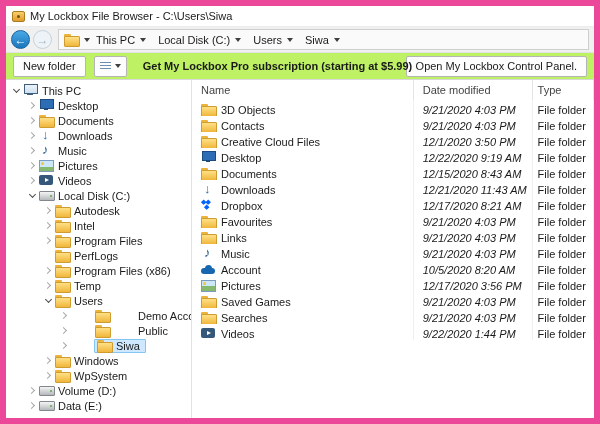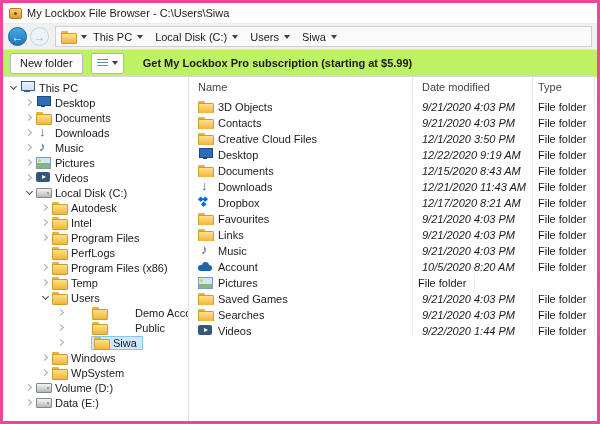--- a/index.html
+++ b/index.html
@@ -1,18 +1,18 @@
 <!DOCTYPE html>
 <html><head>
 <meta charset="utf-8">
 <style>
   html,body { margin:0; padding:0; background:#d6d6d6; }
   * { box-sizing:border-box; }
   .window {
-    width:600px; height:424px; background:#fff; border:3px solid #ec4899;
+    width:600px; height:424px; background:#fff; border:6px solid #ec4899;
     font-family:"Liberation Sans", sans-serif; font-size:11px; color:#1a1a1a;
     display:flex; flex-direction:column; overflow:hidden; position:relative;
   }
   
   .titlebar { height:21px; flex:none; background:#ffffff; display:flex; align-items:center; padding:0 6px; border-bottom:1px solid #ececec; }
   .app-icon { width:13px; height:11px; background:linear-gradient(#f8d06a,#e29a2e); border:1px solid #a97c1f; border-radius:2px; margin-right:5px; position:relative; flex:none; }
   .app-icon::after { content:""; position:absolute; left:4px; top:3px; width:3px; height:3px; background:#6e5311; border-radius:50%; }
   
   .navbar { height:26px; flex:none; background:#f0f0f0; display:flex; align-items:center; padding:0 5px; border-bottom:1px solid #e2e2e2; }
   .navbtn { width:19px; height:19px; border-radius:50%; display:flex; align-items:center; justify-content:center; font-size:12px; line-height:1; flex:none; }
@@ -111,20 +111,21 @@
     </div>
   </div>
 
   <div class="toolbar">
     <button class="btn">New folder</button>
     <button class="btn viewbtn">
       <span class="list-glyph"></span>
       <span class="dar"></span>
     </button>
     <div class="promo">Get My Lockbox Pro subscription (starting at $5.99)</div>
+    <button class="btn cpbtn">Open My Lockbox Control Panel.</button>
   </div>
 
   <div class="main">
 
     <div class="tree">
 
       <div class="trow lvl0">
         <span class="chev open"></span>
         <span class="ic ic-computer"></span>
         <span>This PC</span>
@@ -333,20 +334,21 @@
             <span>Account</span>
           </div>
           <div class="cell c-date">10/5/2020 8:20 AM</div>
           <div class="cell c-type">File folder</div>
         </div>
         <div class="frow">
           <div class="cell c-name">
             <span class="ic ic-pic"></span>
             <span>Pictures</span>
           </div>
+          <div class="cell c-date">12/17/2020 3:56 PM</div>
           <div class="cell c-type">File folder</div>
         </div>
         <div class="frow">
           <div class="cell c-name">
             <span class="ic ic-folder"></span>
             <span>Saved Games</span>
           </div>
           <div class="cell c-date">9/21/2020 4:03 PM</div>
           <div class="cell c-type">File folder</div>
         </div>

